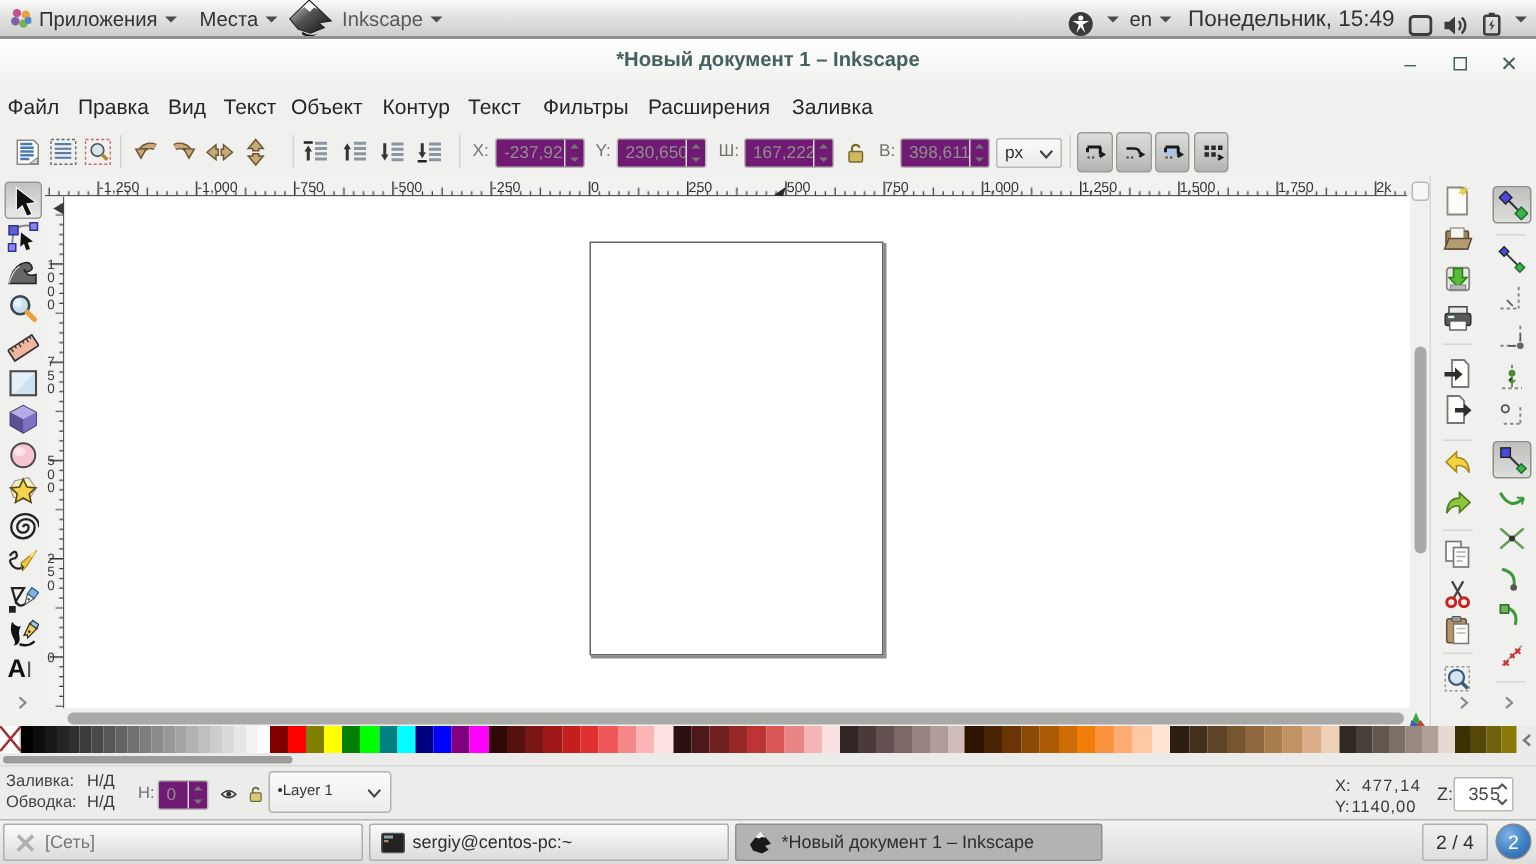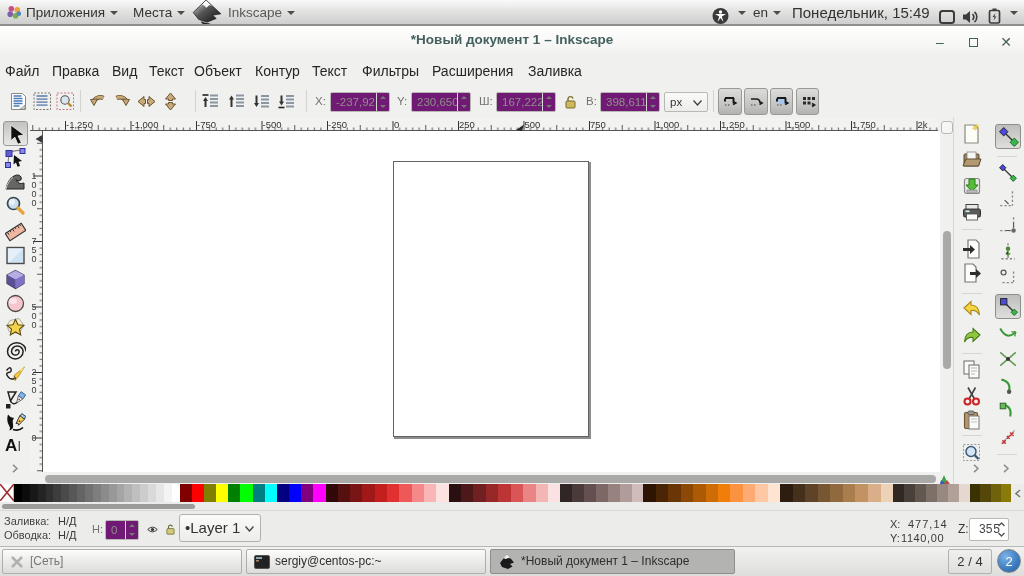--- a/index.html
+++ b/index.html
@@ -691,21 +691,21 @@
         <i class="d"></i>
       </span></div>
   <svg class="abs" style="left:147px;top:14px" width="11" height="9" viewBox="0 0 15 11">
     <path d="M1 5.5 Q7.5 -1 14 5.5 Q7.5 12 1 5.5 Z" fill="none" stroke="#333" stroke-width="1.3"></path>
     <circle cx="7.5" cy="5.5" r="2.2" fill="#333"></circle>
   </svg>
   <svg class="abs" style="left:165px;top:12px" width="11" height="12" viewBox="0 0 13 15">
     <rect x="2" y="7" width="9" height="7" rx="1" fill="#d6c978" stroke="#6a6a3a" stroke-width="1"></rect>
     <path d="M4 7 V4.5 A2.6 2.6 0 0 1 9 4.5" fill="none" stroke="#6a6a3a" stroke-width="1.4"></path>
   </svg>
-  <div class="abs" style="left:179px;top:3px;width:82px;height:28px;background:linear-gradient(#fbfbfa,#ececea);border:1px solid #b2b2ad;border-radius:3px;font-size:15px;color:#333;line-height:26px;padding-left:5px"><b style="font-weight:normal">•</b>Layer 1
+  <div class="abs" style="left:179px;top:3px;width:82px;height:28px;background:linear-gradient(#fbfbfa,#ececea);border:1px solid #b2b2ad;border-radius:3px;font-size:10px;color:#333;line-height:26px;padding-left:5px"><b style="font-weight:normal">•</b>Layer 1
     <svg style="position:absolute;right:6px;top:11px" width="9" height="6" viewBox="0 0 9 6">
         <path d="M0.5 0.5 L4.5 5 L8.5 0.5" fill="none" stroke="#444" stroke-width="1.4"></path>
       </svg>
   </div>
   <span class="abs" style="left:890px;top:7px;font-size:11px">X:</span>
   <span class="abs" style="left:908px;top:7px;font-size:11px;letter-spacing:1px">477,14</span>
   <span class="abs" style="left:890px;top:21px;font-size:11px">Y:</span>
   <span class="abs" style="left:901px;top:21px;font-size:11px;letter-spacing:0.6px">1140,00</span>
   <span class="abs" style="left:958px;top:11px;font-size:12px">Z:</span>
   <div class="fld" style="left:969px;top:7px;width:40px;height:23px;background:#fff;color:#444;font-size:12px;line-height:21px;padding-left:9px">35<span style="margin-left:1px">5</span><span class="sp" style="height:21px;border-left:none"><svg width="13" height="21" viewBox="0 0 13 21">

